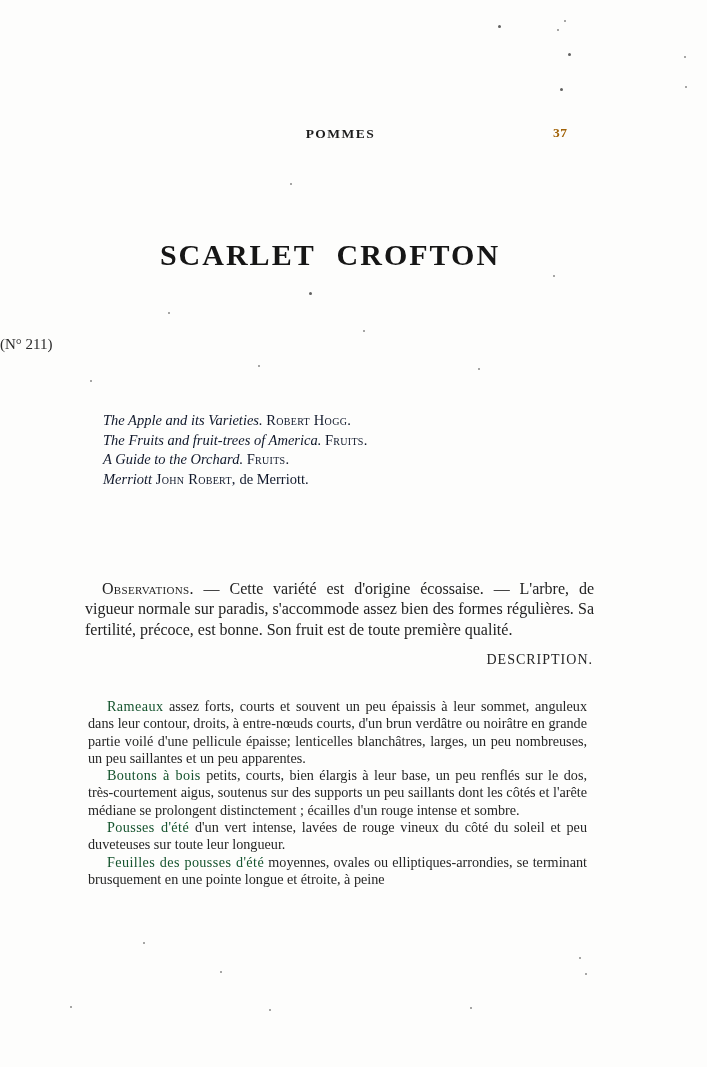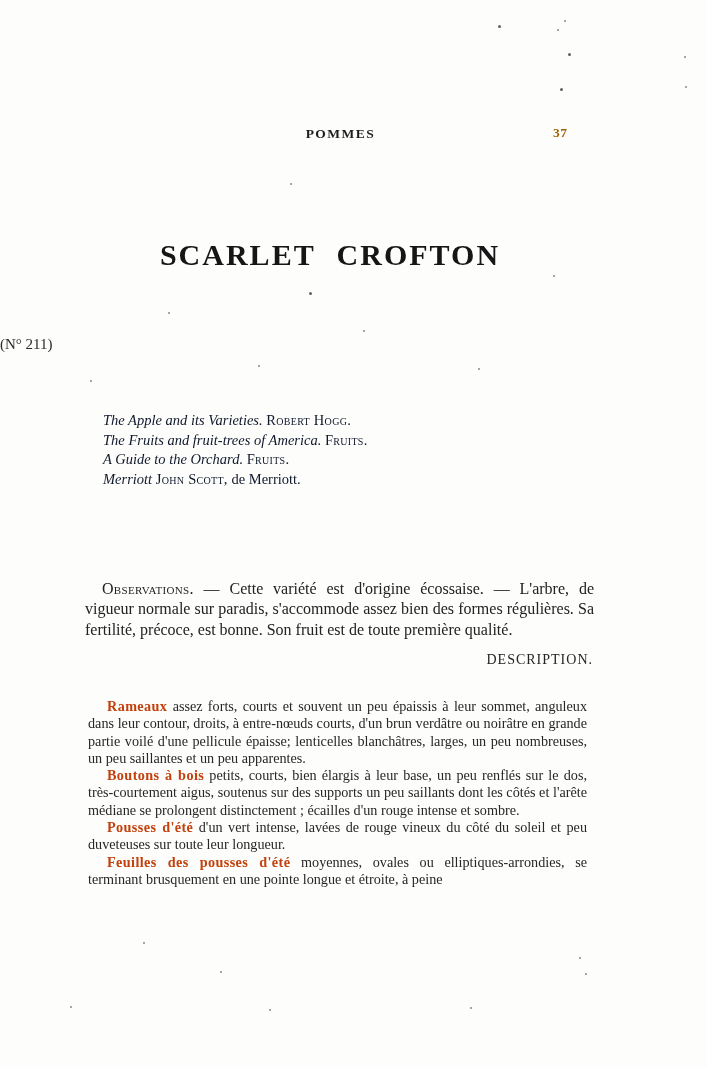--- a/index.html
+++ b/index.html
@@ -109,23 +109,23 @@
     line-height: 17.3px;
     text-align: justify;
     color: #262626;
   }
   .desc-body p {
     margin: 0;
     padding: 0;
     text-indent: 19px;
   }
   .desc-body b {
-    font-weight: bold;
+    font-weight: normal;
     letter-spacing: 0.4px;
-    color: #c2410c;
+    color: #14532d;
   }
   
   .speck {
     position: absolute;
     width: 3px;
     height: 3px;
     border-radius: 50%;
     background: #3a3a3a;
     opacity: 0.8;
   }
@@ -140,21 +140,21 @@
   <div class="page-number">37</div>
 
   <div class="variety-title">SCARLET CROFTON</div>
 
   <div class="variety-number">(N° 211)</div>
 
   <ul class="bibliography">
     <li><span class="ref-title">The Apple and its Varieties.</span> <span class="sc">Robert Hogg.</span> <span></span></li>
     <li><span class="ref-title">The Fruits and fruit-trees of America.</span> <span class="sc">Fruits.</span> <span></span></li>
     <li><span class="ref-title">A Guide to the Orchard.</span> <span class="sc">Fruits.</span> <span></span></li>
-    <li><span class="ref-title">Merriott</span> <span class="sc">John Scott,</span> <span>de Merriott.</span></li>
+    <li><span class="ref-title">Merriott</span> <span class="sc">John Robert,</span> <span>de Merriott.</span></li>
   </ul>
 
   <p class="observations"><span class="sc">Observations.</span> <span>— Cette variété est d'origine écossaise. — L'arbre, de vigueur normale sur paradis, s'accommode assez bien des formes régulières. Sa fertilité, précoce, est bonne. Son fruit est de toute première qualité.</span></p>
 
   <div class="desc-heading">DESCRIPTION.</div>
 
   <div class="desc-body">
     <p><b>Rameaux</b> <span>assez forts, courts et souvent un peu épaissis à leur sommet, anguleux dans leur contour, droits, à entre-nœuds courts, d'un brun verdâtre ou noirâtre en grande partie voilé d'une pellicule épaisse; lenticelles blanchâtres, larges, un peu nombreuses, un peu saillantes et un peu apparentes.</span></p>
     <p><b>Boutons à bois</b> <span>petits, courts, bien élargis à leur base, un peu renflés sur le dos, très-courtement aigus, soutenus sur des supports un peu saillants dont les côtés et l'arête médiane se prolongent distinctement ; écailles d'un rouge intense et sombre.</span></p>
     <p><b>Pousses d'été</b> <span>d'un vert intense, lavées de rouge vineux du côté du soleil et peu duveteuses sur toute leur longueur.</span></p>

